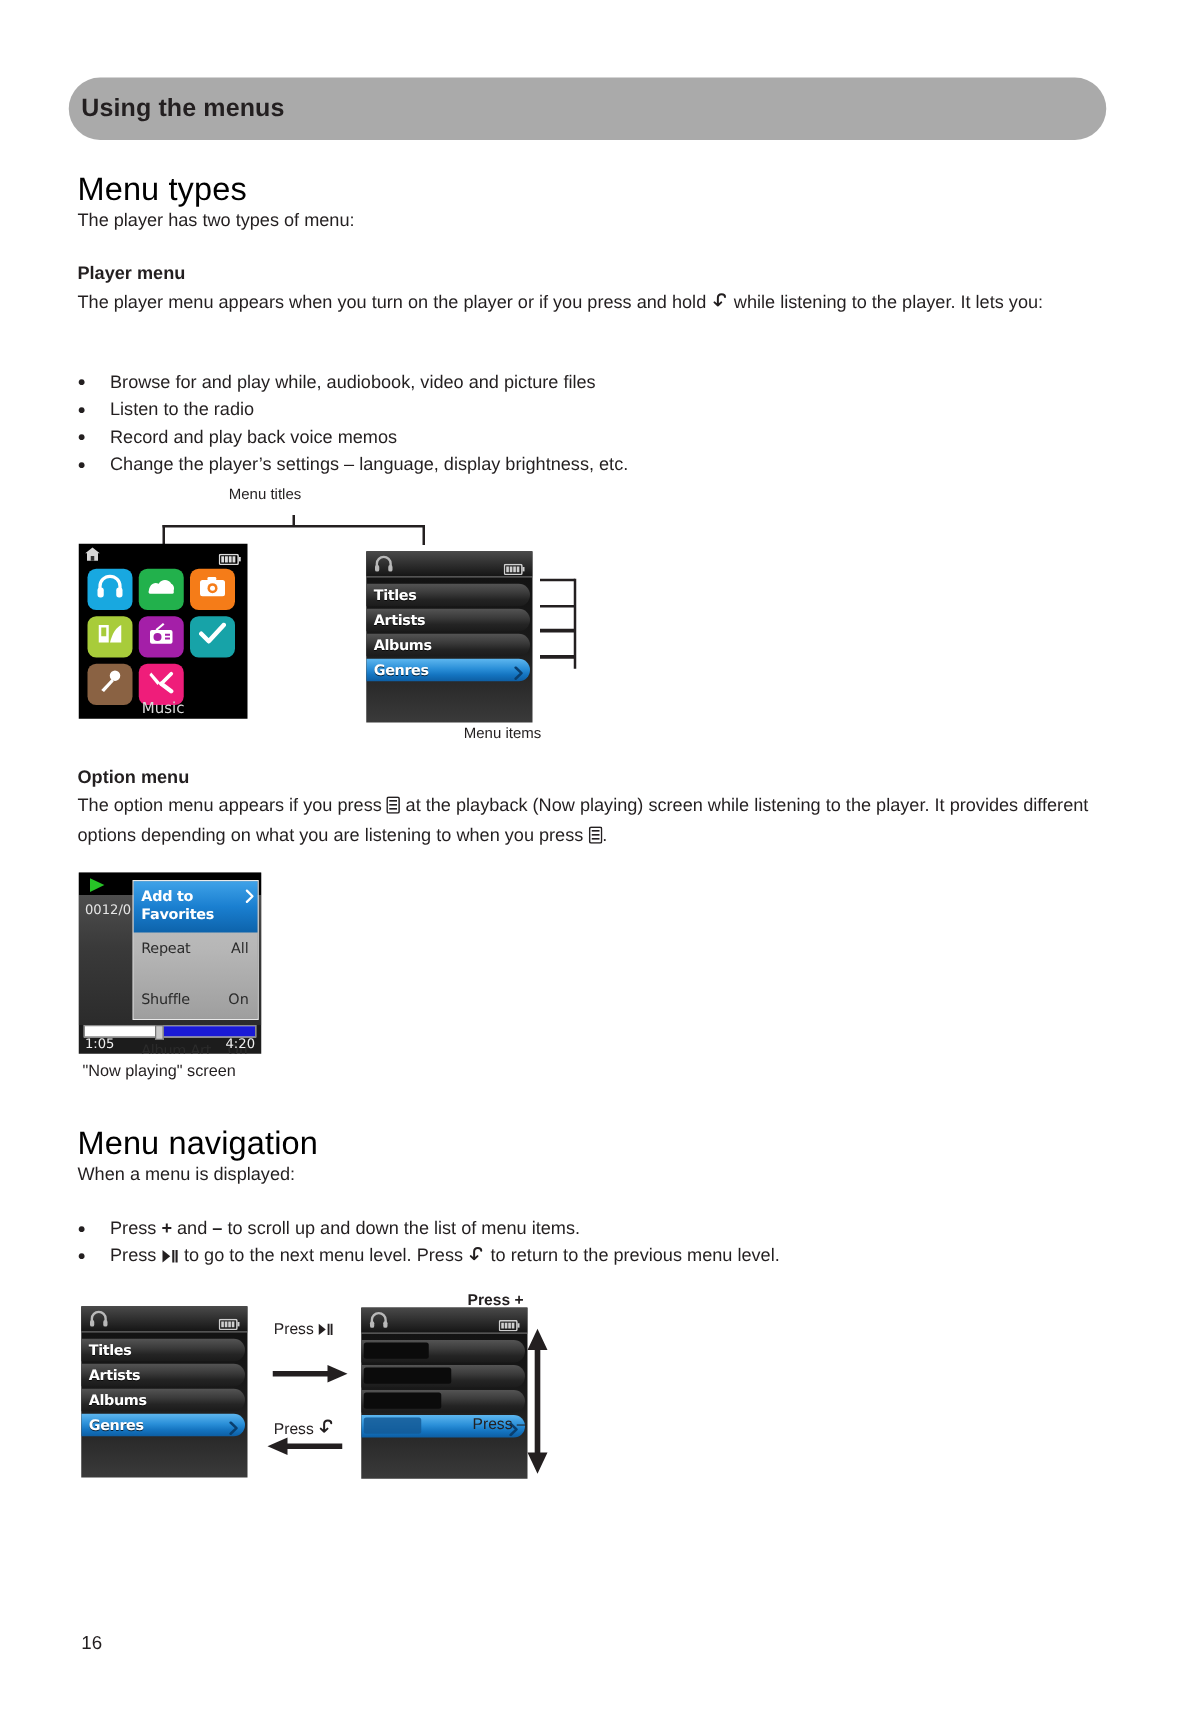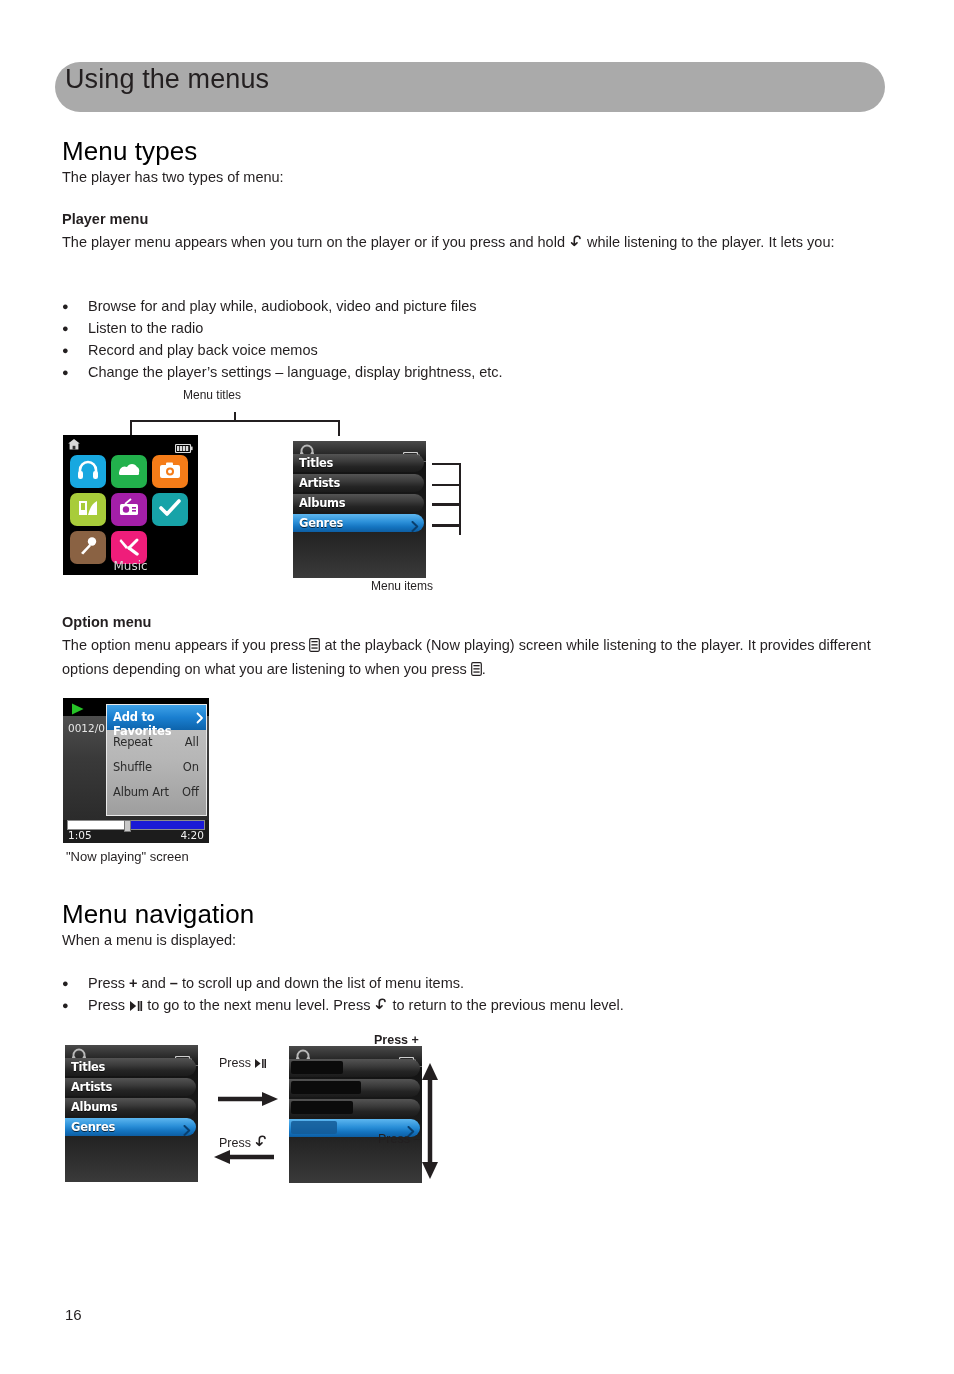--- a/index.html
+++ b/index.html
@@ -22,23 +22,23 @@
     left: 55px;
     top: 62px;
     width: 830px;
     height: 50px;
     background: #aaaaaa;
     border-radius: 25px;
   }
   .header-title {
     position: absolute;
     left: 65px;
-    top: 64px;
-    font-size: 27px;
-    font-weight: normal;
+    top: 76px;
+    font-size: 20px;
+    font-weight: bold;
     letter-spacing: 0.1px;
     color: #231f20;
   }
 
   
   .h2 {
     position: absolute;
     font-size: 26px;
     font-weight: normal;
     color: #000000;
@@ -136,21 +136,21 @@
     background: linear-gradient(180deg,#101010 0%,#1a1a1a 55%,#3a3a3a 100%);
     overflow: hidden;
   }
   .dev-list .lstatus {
     position: absolute; left: 0; top: 0; width: 100%; height: 20px;
     background: linear-gradient(180deg,#4a4a4a 0%,#2a2a2a 60%,#151515 100%);
     border-bottom: 1px solid #6a6a6a;
   }
   .dev-list .hp-ico { position: absolute; left: 6px; top: 2px; }
   .dev-list .batt2 { position: absolute; right: 6px; top: 6px; }
-  .menu-rows { position: absolute; left: 0; top: 13px; width: 100%; }
+  .menu-rows { position: absolute; left: 0; top: 26px; width: 100%; }
   .menu-row {
     position: relative;
     height: 18px;
     margin: 0 0 2px 0;
     border-radius: 0 9px 9px 0;
     background: linear-gradient(180deg,#545454 0%,#3b3b3b 40%,#242424 70%,#1b1b1b 100%);
     width: 131px;
   }
   .menu-row.sel {
     background: linear-gradient(180deg,#5db6ef 0%,#2a8fd8 45%,#1474c0 72%,#0d5ea3 100%);
@@ -238,21 +238,21 @@
   .opt-panel {
     position: absolute;
     left: 43px; top: 6px;
     width: 101px; height: 112px;
     background: linear-gradient(180deg,#c4c4c4 0%,#b6b6b6 50%,#9e9e9e 100%);
     border: 1px solid #e9e9e9;
     box-sizing: border-box;
   }
   .opt-item {
     position: relative;
-    height: 25px;
+    height: 41px;
     box-sizing: border-box;
   }
   .opt-item.sel {
     background: linear-gradient(180deg,#3fa2e8 0%,#1a7fd0 50%,#0d63ab 100%);
   }
   .opt-item .oname {
     position: absolute; left: 6px; top: 5px;
     font-size: 11.5px; color: #2b2b2b;
     font-family: "DejaVu Sans", sans-serif;
     letter-spacing: -0.2px;

